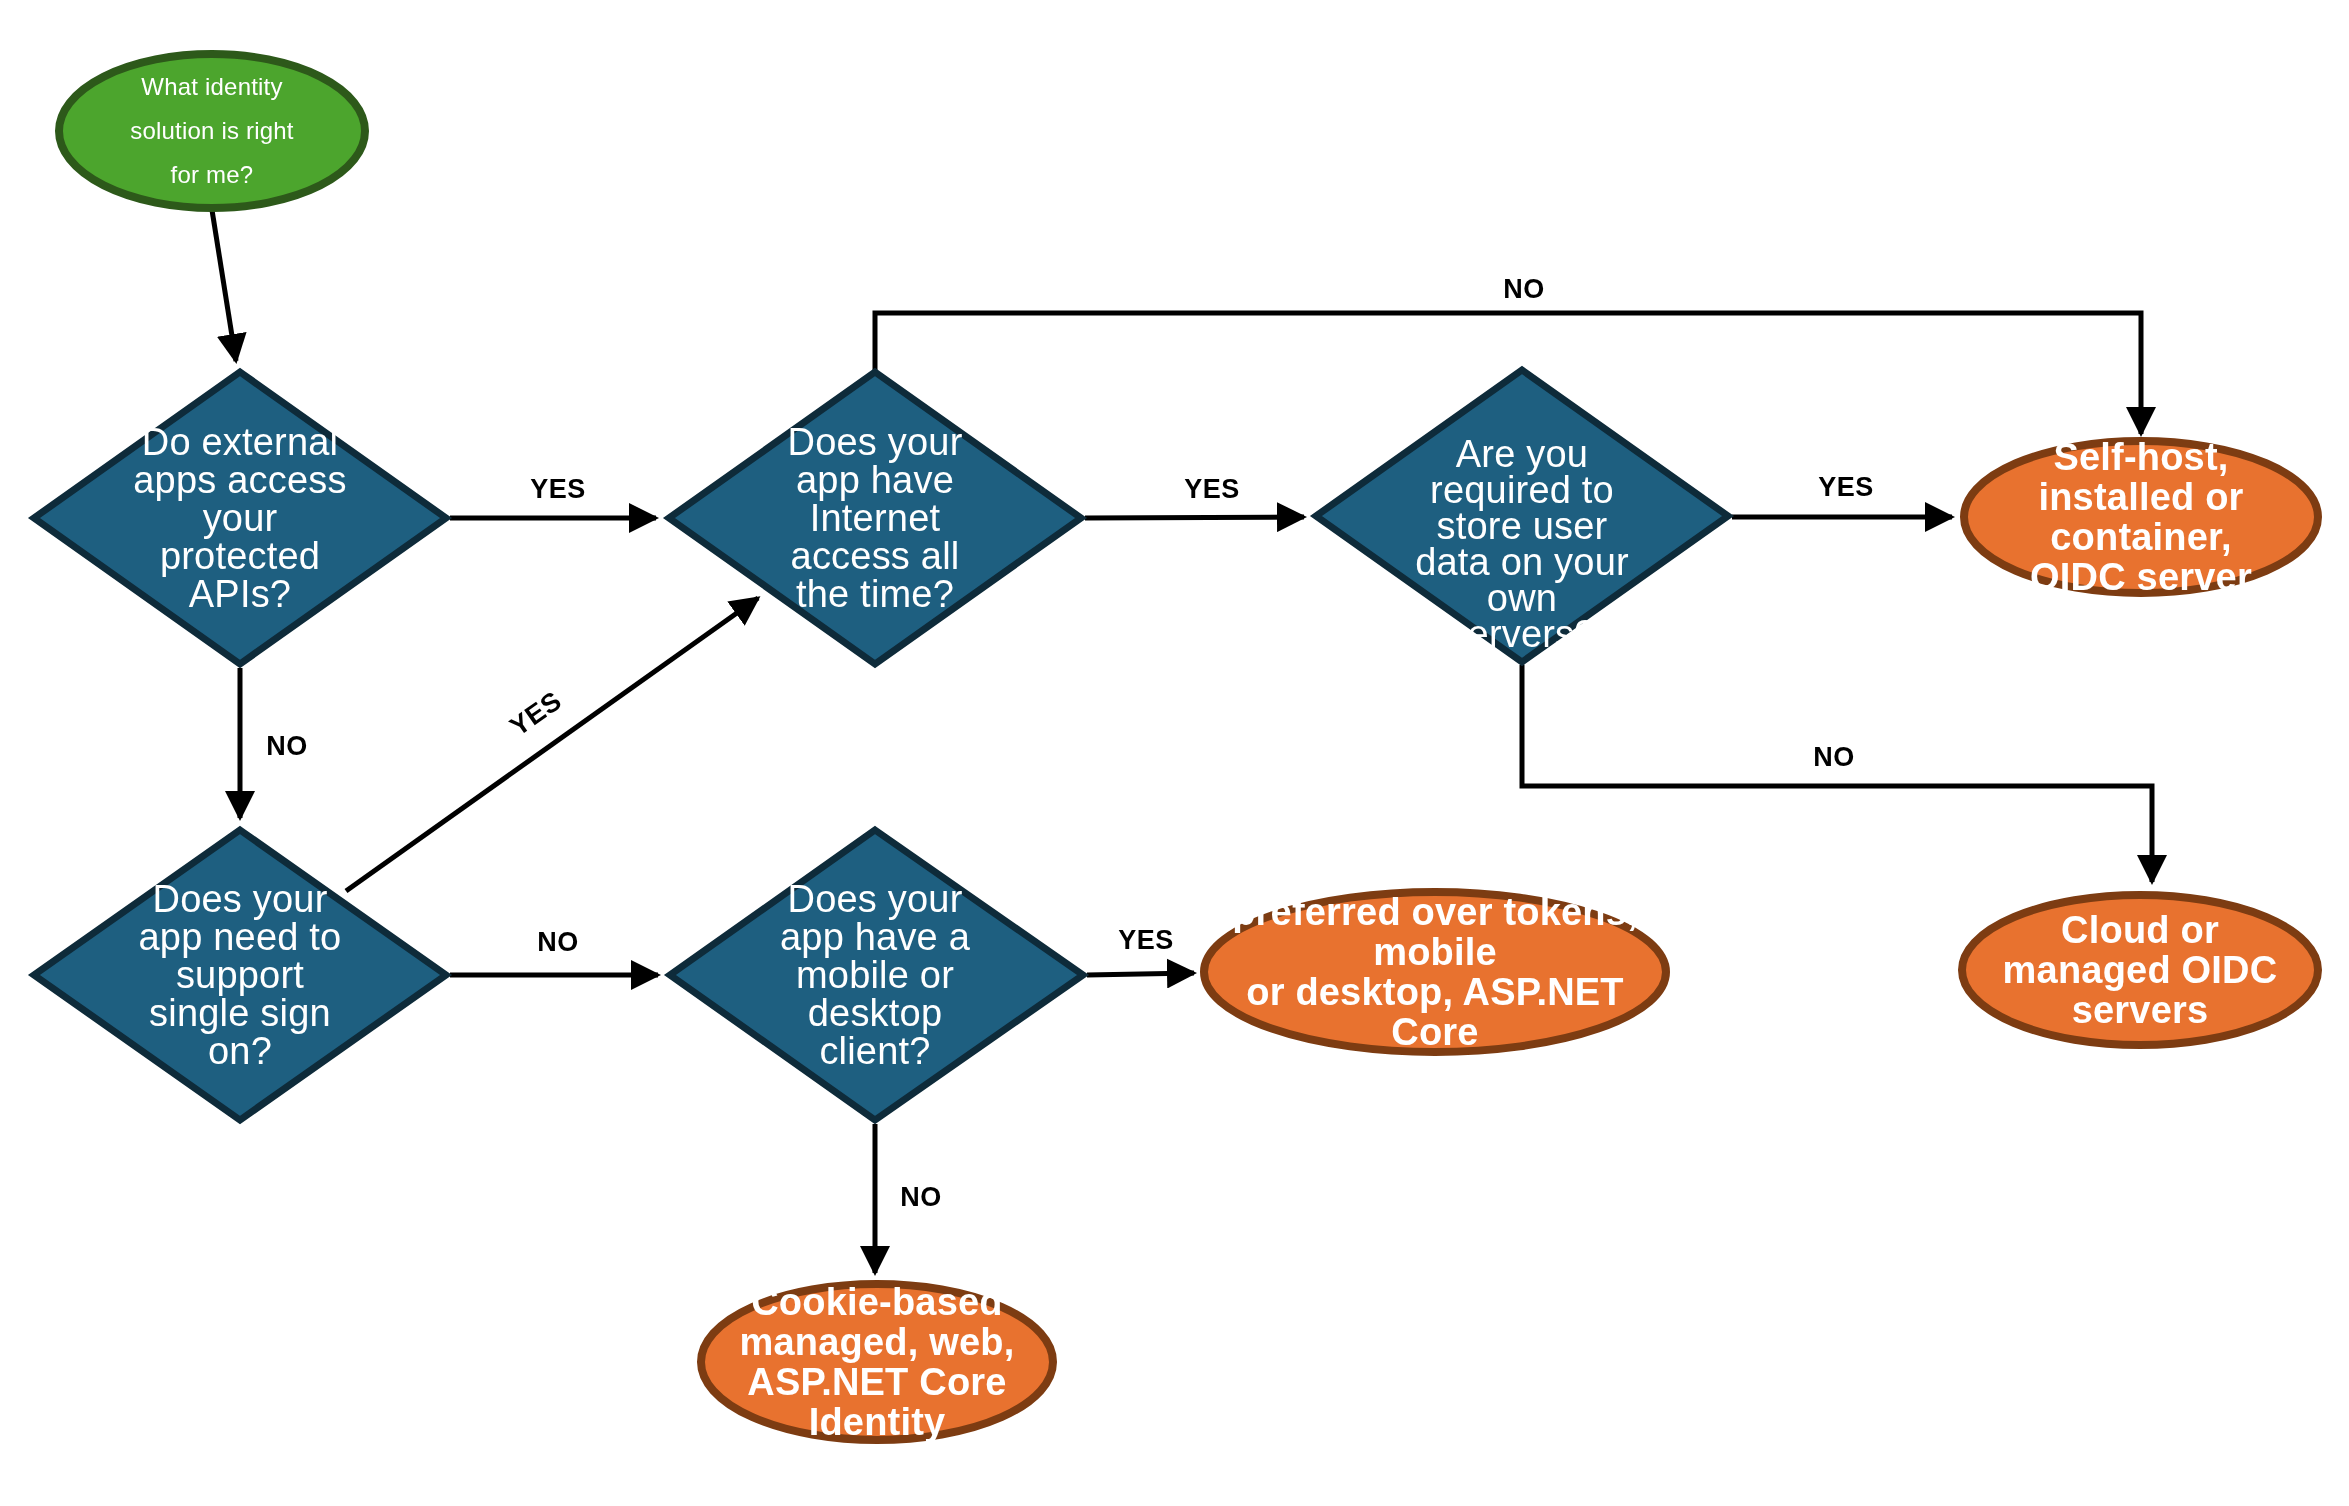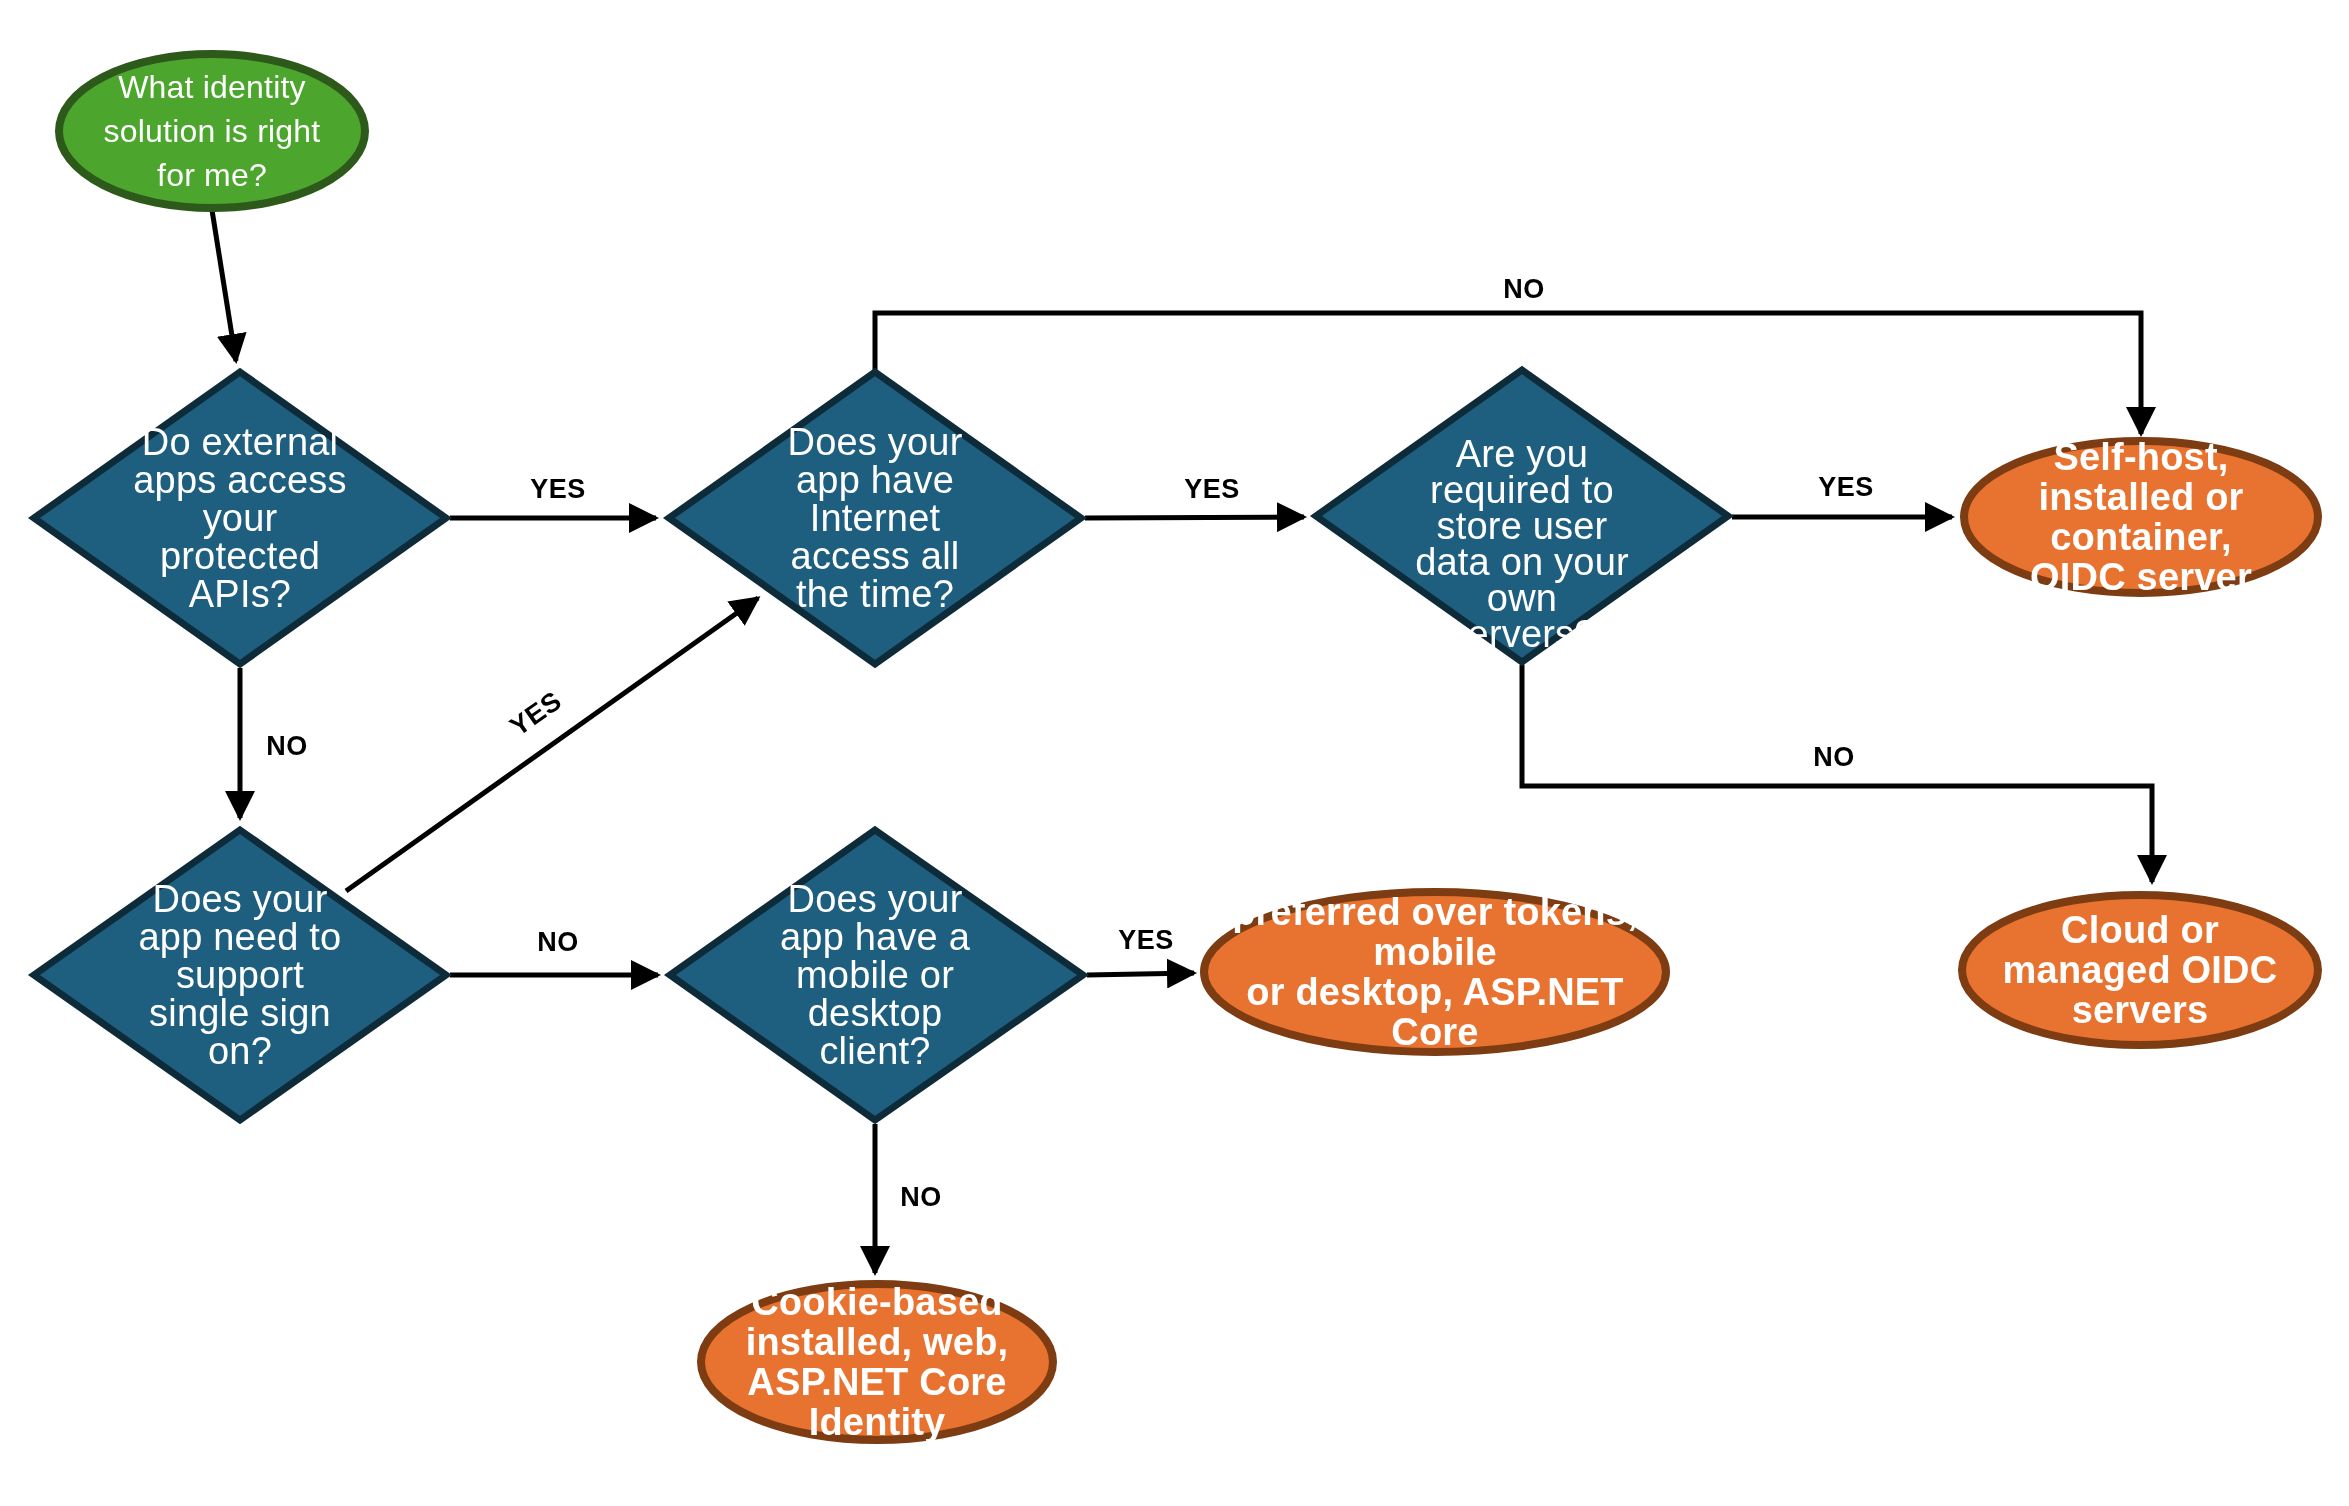--- a/index.html
+++ b/index.html
@@ -14,21 +14,21 @@
   .lbl{
     position:absolute;
     transform:translate(-50%,-50%);
     text-align:center;
     white-space:pre-line;
     color:#ffffff;
     font-size:38px;
     line-height:38px;
     letter-spacing:.2px;
   }
-  .lbl.start{font-size:32px;line-height:44px;}
+  .lbl.start{font-size:24px;line-height:44px;}
   .lbl.tight{line-height:36px;}
   .lbl.result{line-height:40px;font-weight:bold;}
   .edge{
     position:absolute;
     transform:translate(-50%,-50%);
     color:#000000;
     font-weight:700;
     font-size:27px;
     white-space:nowrap;
     letter-spacing:.5px;
@@ -116,21 +116,21 @@
   <div class="lbl result" style="left:1435px;top:972px;width:460px;">Cookie-based identity
 preferred over tokens, mobile
 or desktop, ASP.NET Core
 Identity</div>
 
   <div class="lbl result" style="left:2140px;top:970px;width:320px;">Cloud or
 managed OIDC
 servers</div>
 
   <div class="lbl result" style="left:877px;top:1362px;width:320px;">Cookie-based
-installed, web,
+managed, web,
 ASP.NET Core
 Identity</div>
 
   <div class="edge" style="left:558px;top:489px;">YES</div>
 
   <div class="edge" style="left:287px;top:746px;">NO</div>
 
   <div class="edge rot" style="left:536px;top:714px;">YES</div>
 
   <div class="edge" style="left:1524px;top:289px;">NO</div>

